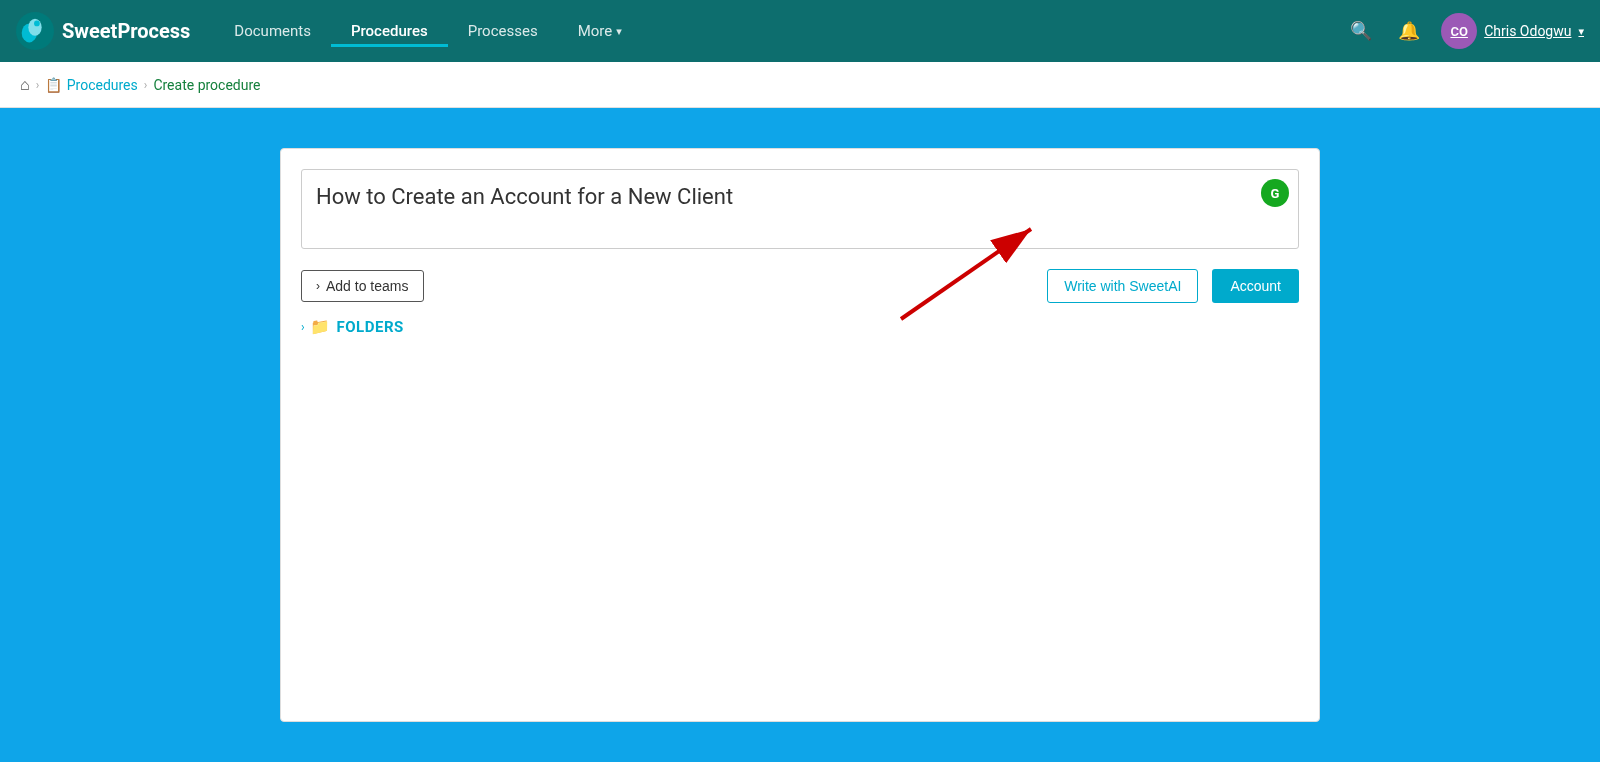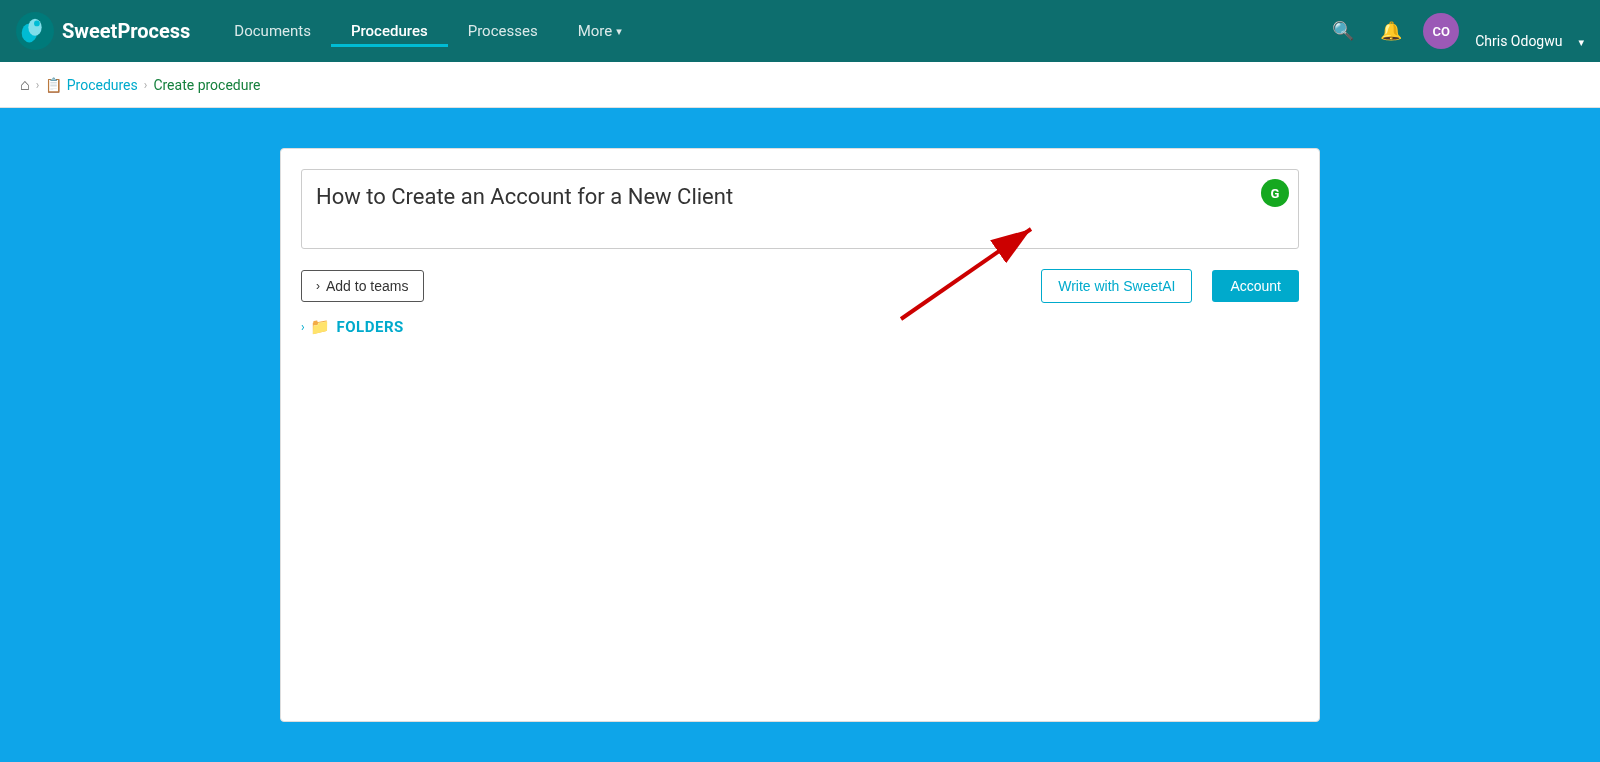--- a/index.html
+++ b/index.html
@@ -93,25 +93,26 @@
       display: flex;
       align-items: center;
       justify-content: center;
       color: white;
       font-size: 13px;
       font-weight: 600;
       cursor: pointer;
     }
     .user-info {
       display: flex;
-      align-items: flex-end;
-      gap: 16px;
-      color: white;
-      font-size: 14px;
-      cursor: pointer;
+      align-items: center;
+      gap: 7px;
+      color: white;
+      font-size: 14px;
+      cursor: pointer;
+      text-decoration: underline;
     }
 
     
     .breadcrumb-bar {
       background: white;
       padding: 0 20px;
       height: 46px;
       display: flex;
       align-items: center;
       gap: 6px;
@@ -200,22 +201,21 @@
       justify-content: space-between;
       margin-bottom: 14px;
     }
     .toolbar-left {
       display: flex;
       align-items: center;
       gap: 12px;
     }
     .toolbar-right {
       display: flex;
-      align-items: center;
-      gap: 20px;
+      gap: 14px;
       padding-left: 24px;
     }
     .add-teams-btn {
       display: flex;
       align-items: center;
       gap: 6px;
       border: 1px solid #555;
       background: white;
       padding: 7px 14px;
       border-radius: 3px;

